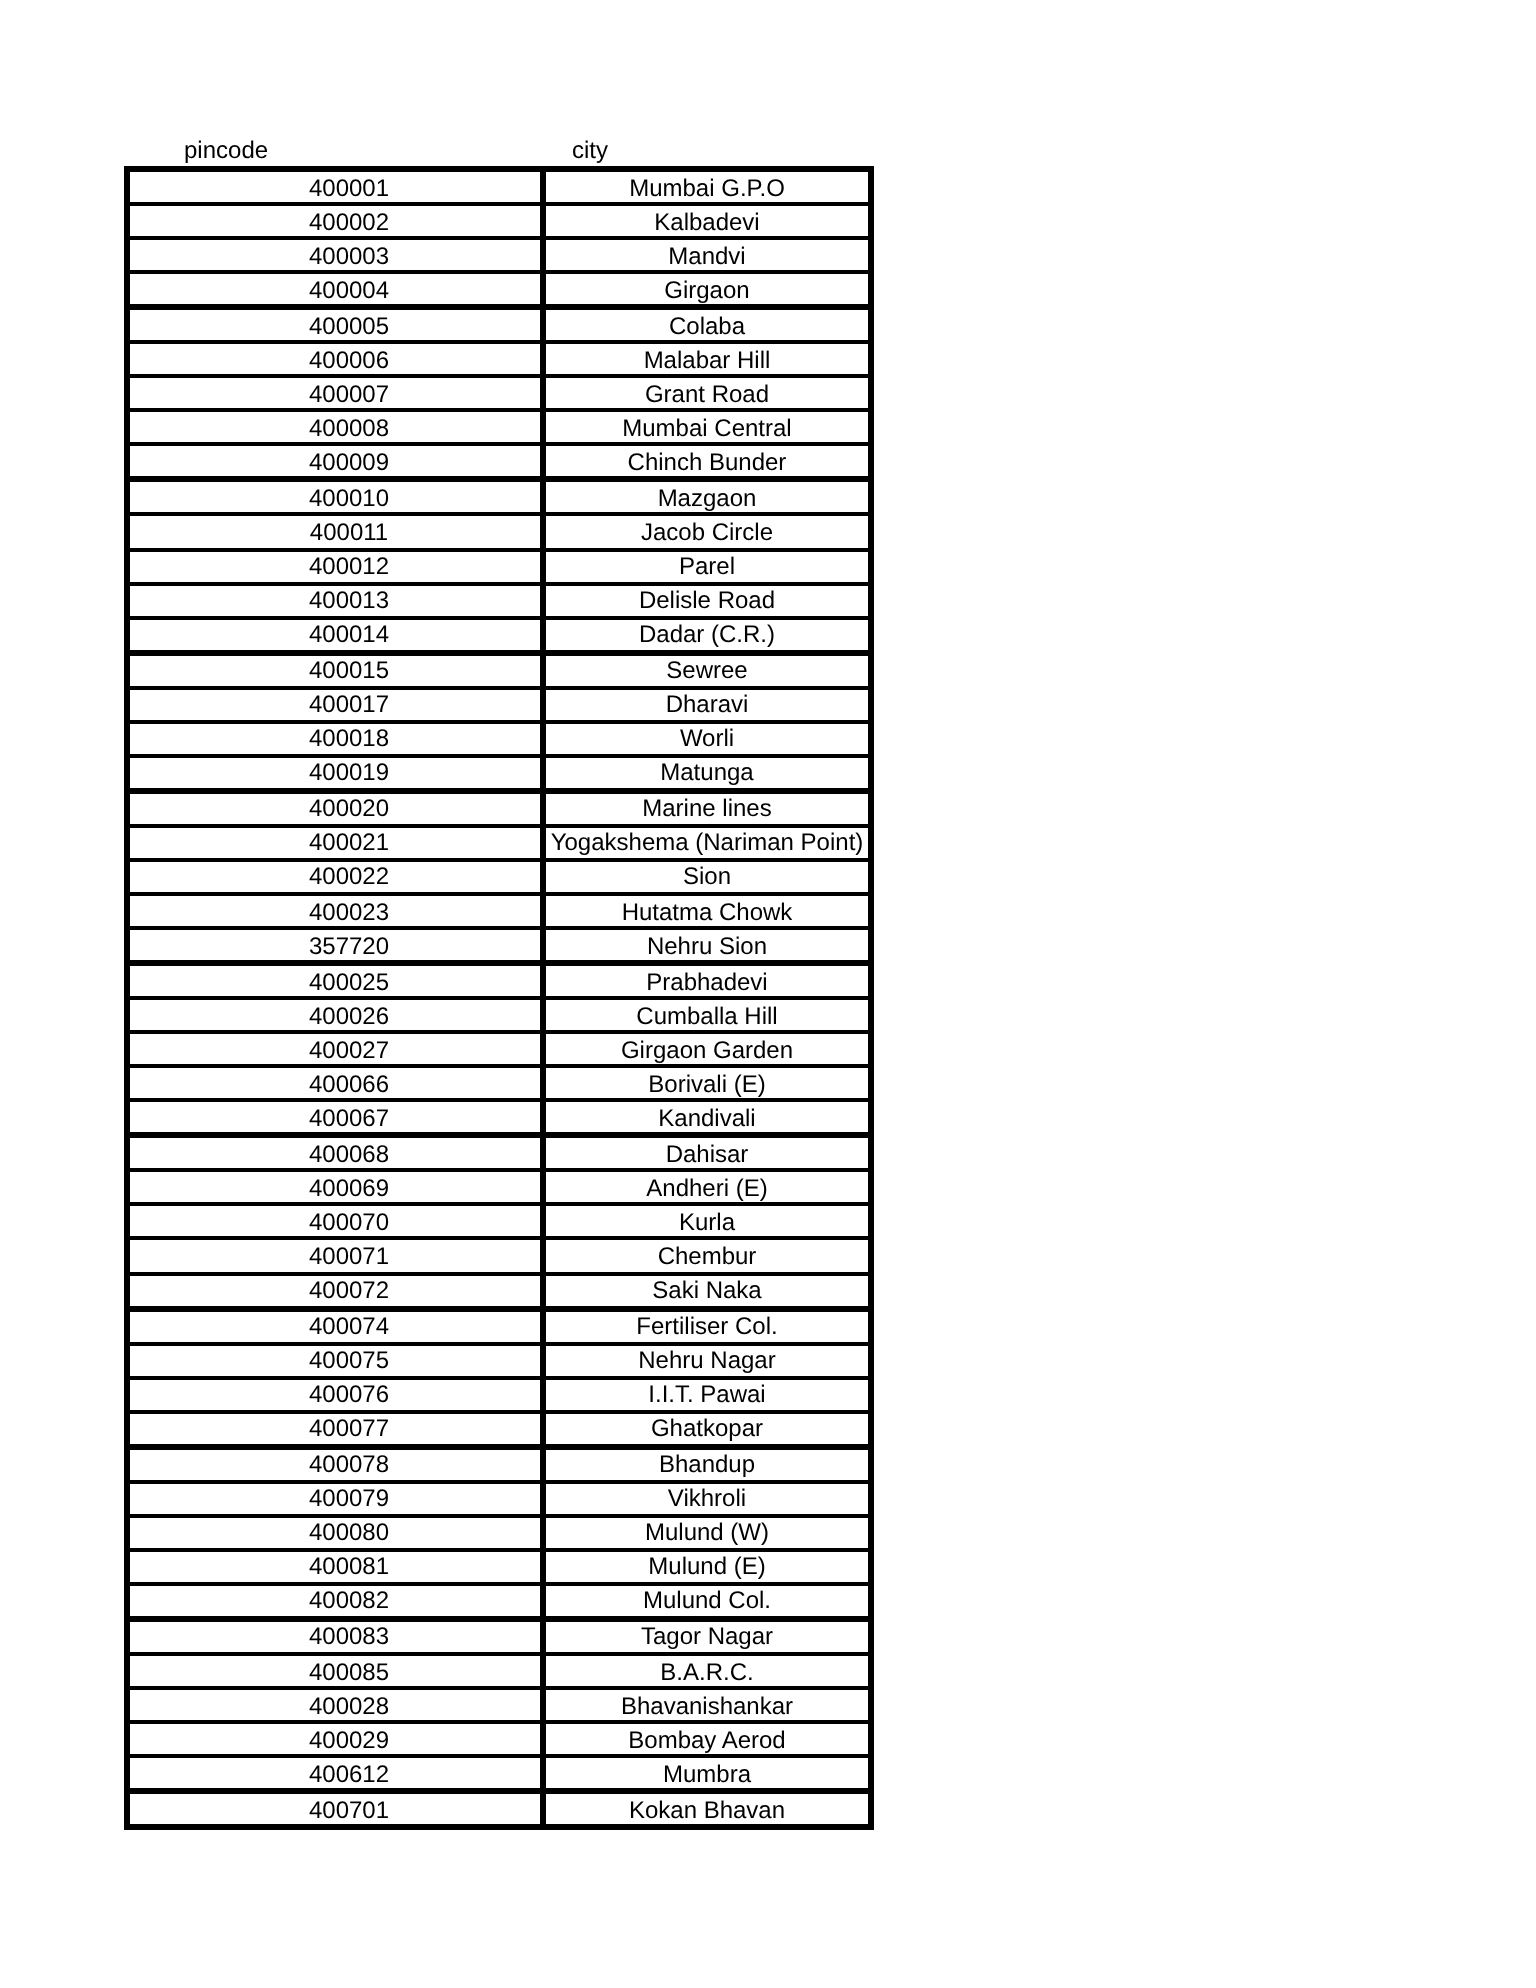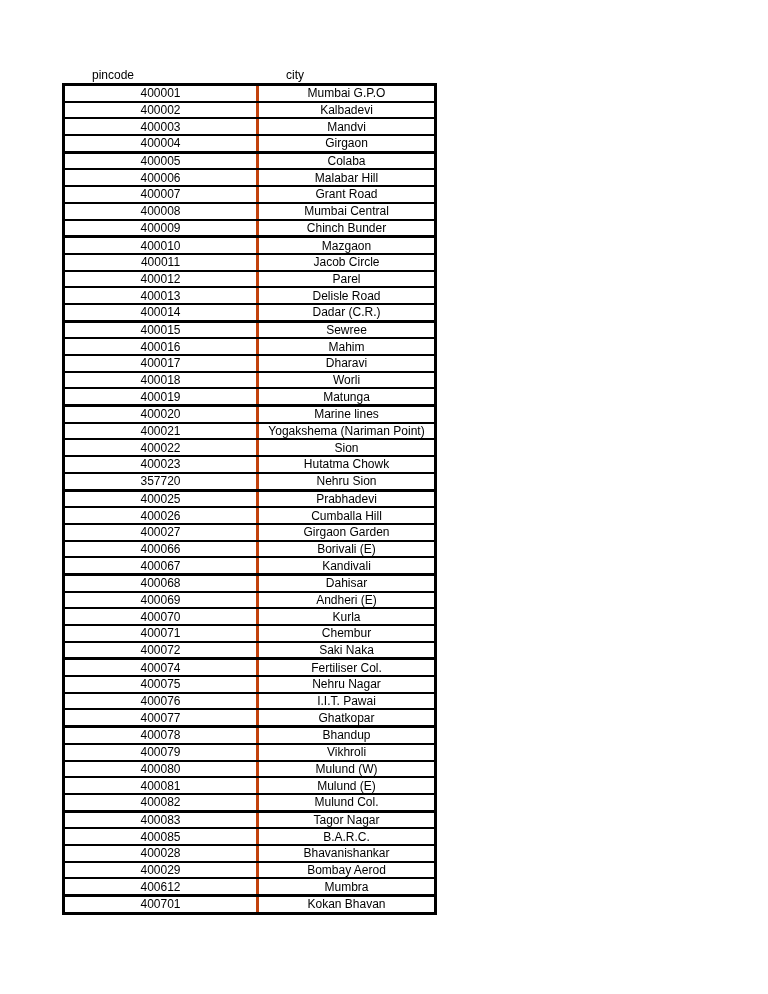--- a/index.html
+++ b/index.html
@@ -65,22 +65,23 @@
   .cell {
     display: flex;
     align-items: center;
     justify-content: center;
     overflow: hidden;
     white-space: nowrap;
     line-height: 1;
   }
   .cell.pincode {
     flex: 0 0 191px;
-    border-right: 3px solid #c2410c;
+    border-right: 3px solid #000000;
     box-sizing: content-box;
+    margin-left: 14px;
   }
   .cell.city {
     flex: 1 1 auto;
   }
 </style>
 </head>
 <body>
 
 <div class="page">
   <div class="sheet">
@@ -143,24 +144,20 @@
         </div>
         <div class="row thick">
           <div class="cell pincode">400014</div>
           <div class="cell city">Dadar (C.R.)</div>
         </div>
         <div class="row">
           <div class="cell pincode">400015</div>
           <div class="cell city">Sewree</div>
         </div>
         <div class="row">
-          <div class="cell pincode">400016</div>
-          <div class="cell city">Mahim</div>
-        </div>
-        <div class="row">
           <div class="cell pincode">400017</div>
           <div class="cell city">Dharavi</div>
         </div>
         <div class="row">
           <div class="cell pincode">400018</div>
           <div class="cell city">Worli</div>
         </div>
         <div class="row thick">
           <div class="cell pincode">400019</div>
           <div class="cell city">Matunga</div>

